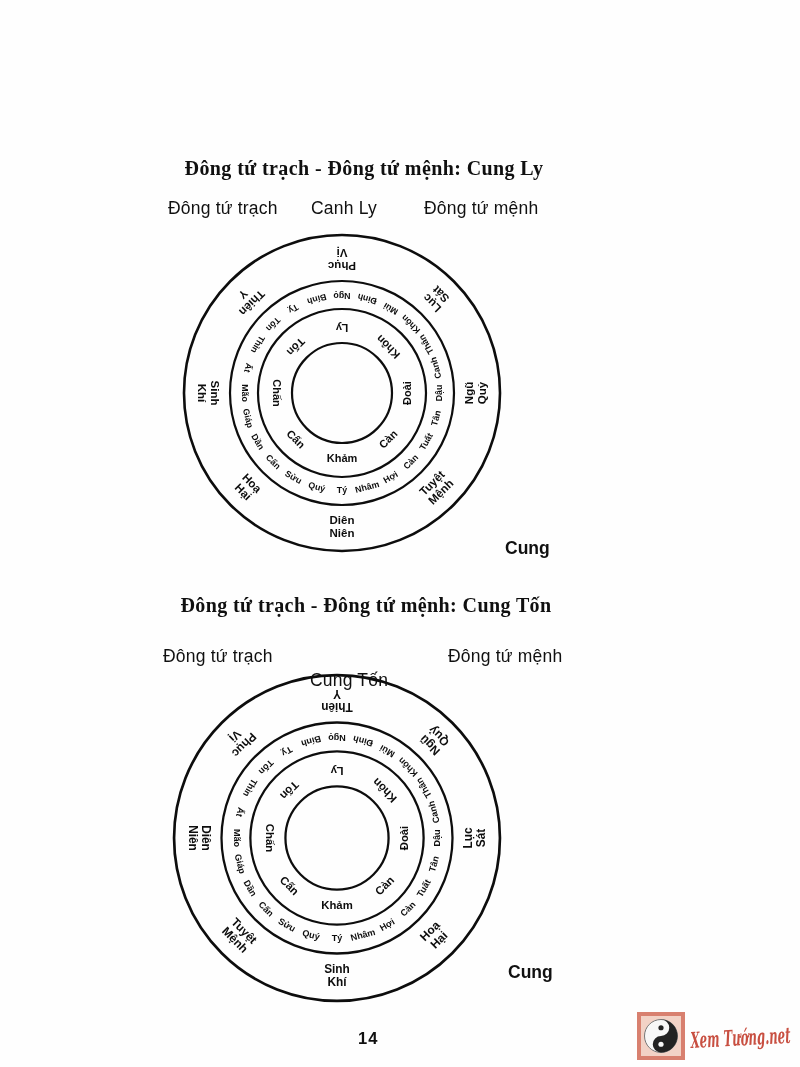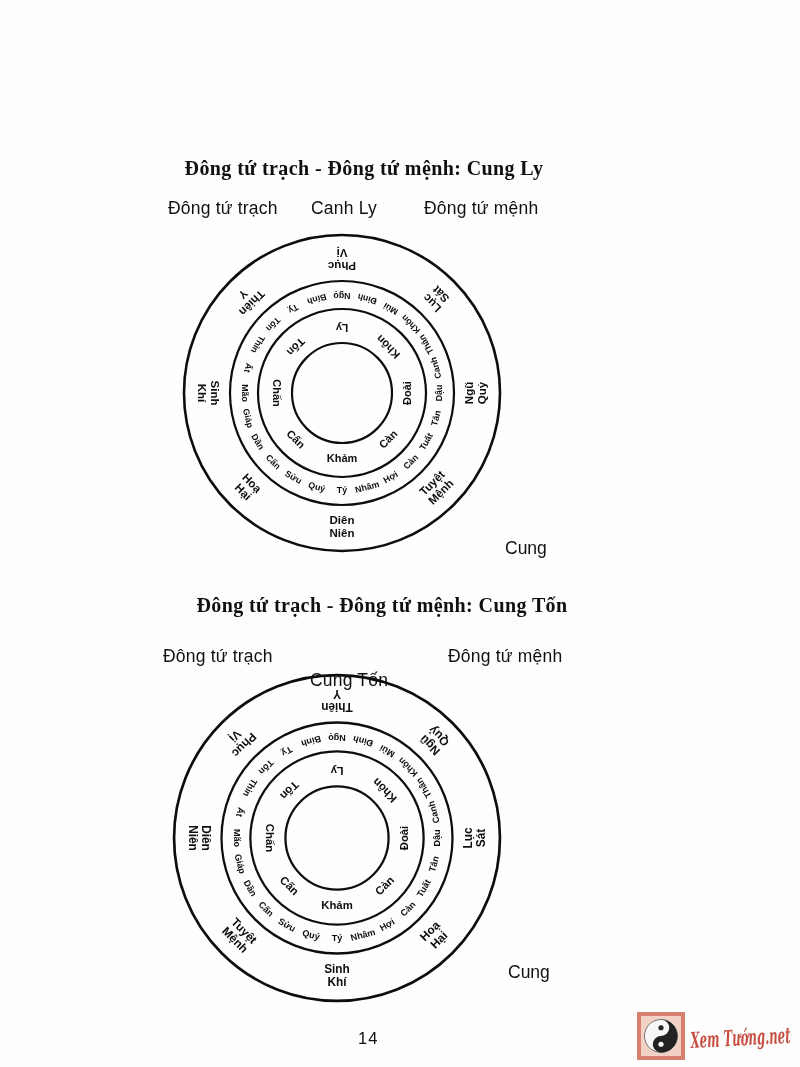--- a/index.html
+++ b/index.html
@@ -8,22 +8,22 @@
     background:#fefefe;color:#101010;
     font-family:"Liberation Sans",sans-serif;
   }
   .abs{position:absolute;white-space:nowrap}
   .title{
     font-family:"Liberation Serif",serif;font-weight:bold;font-size:20px;
     letter-spacing:.4px;transform:translateX(-50%);
   }
   .sub{font-weight:normal;font-size:17.5px;letter-spacing:.2px}
   .sub.center{transform:translateX(-50%)}
-  .cung{font-weight:normal;font-size:17.5px}
-  .pagenum{font-weight:normal;font-size:16.5px;letter-spacing:1px}
+  .cung{font-weight:bold;font-size:17.5px}
+  .pagenum{font-weight:bold;font-size:16.5px;letter-spacing:1px}
   svg text{font-family:"Liberation Sans",sans-serif}
   .wm-text{font-family:"DejaVu Serif",serif;font-style:italic;font-weight:bold}
 </style>
 </head>
 <body>
 
 <div class="abs title" style="left:364px;top:157px">Đông tứ trạch - Đông tứ mệnh: Cung Ly</div>
 
 <div class="abs sub" style="left:168px;top:198px">Đông tứ trạch</div>
 <div class="abs sub center" style="left:344px;top:198px">Canh Ly</div>
@@ -71,21 +71,21 @@
     <text transform="translate(225.0 160.0) rotate(270)" text-anchor="middle" font-size="11" font-weight="bold" fill="#0d0d0d"><tspan x="0" y="3.96">Đoài</tspan></text>
     <text transform="translate(206.0 206.0) rotate(315)" text-anchor="middle" font-size="11" font-weight="bold" fill="#0d0d0d"><tspan x="0" y="3.96">Càn</tspan></text>
     <text transform="translate(160.0 225.0) rotate(360)" text-anchor="middle" font-size="11" font-weight="bold" fill="#0d0d0d"><tspan x="0" y="3.96">Khảm</tspan></text>
     <text transform="translate(114.0 206.0) rotate(405)" text-anchor="middle" font-size="11" font-weight="bold" fill="#0d0d0d"><tspan x="0" y="3.96">Cấn</tspan></text>
     <text transform="translate(95.0 160.0) rotate(450)" text-anchor="middle" font-size="11" font-weight="bold" fill="#0d0d0d"><tspan x="0" y="3.96">Chấn</tspan></text>
     <text transform="translate(114.0 114.0) rotate(495)" text-anchor="middle" font-size="11" font-weight="bold" fill="#0d0d0d"><tspan x="0" y="3.96">Tốn</tspan></text>
   </svg>
 
 <div class="abs cung" style="left:505px;top:538px">Cung</div>
 
-<div class="abs title" style="left:382px;top:594px">Đông tứ trạch - Đông tứ mệnh: Cung Tốn</div>
+<div class="abs title" style="left:366px;top:594px">Đông tứ trạch - Đông tứ mệnh: Cung Tốn</div>
 
 <div class="abs sub" style="left:163px;top:646px">Đông tứ trạch</div>
 <div class="abs sub center" style="left:349px;top:670px">Cung Tốn</div>
 <div class="abs sub" style="left:448px;top:646px">Đông tứ mệnh</div>
 
 <svg id="wheel2" class="abs" style="left:172px;top:673px" width="330" height="330" viewBox="0 0 320 320">
     <circle cx="160" cy="160" r="158" fill="none" stroke="#0d0d0d" stroke-width="2.6"></circle>
     <circle cx="160" cy="160" r="112" fill="none" stroke="#0d0d0d" stroke-width="2.2"></circle>
     <circle cx="160" cy="160" r="84" fill="none" stroke="#0d0d0d" stroke-width="2.2"></circle>
     <circle cx="160" cy="160" r="50" fill="none" stroke="#0d0d0d" stroke-width="2.2"></circle>

